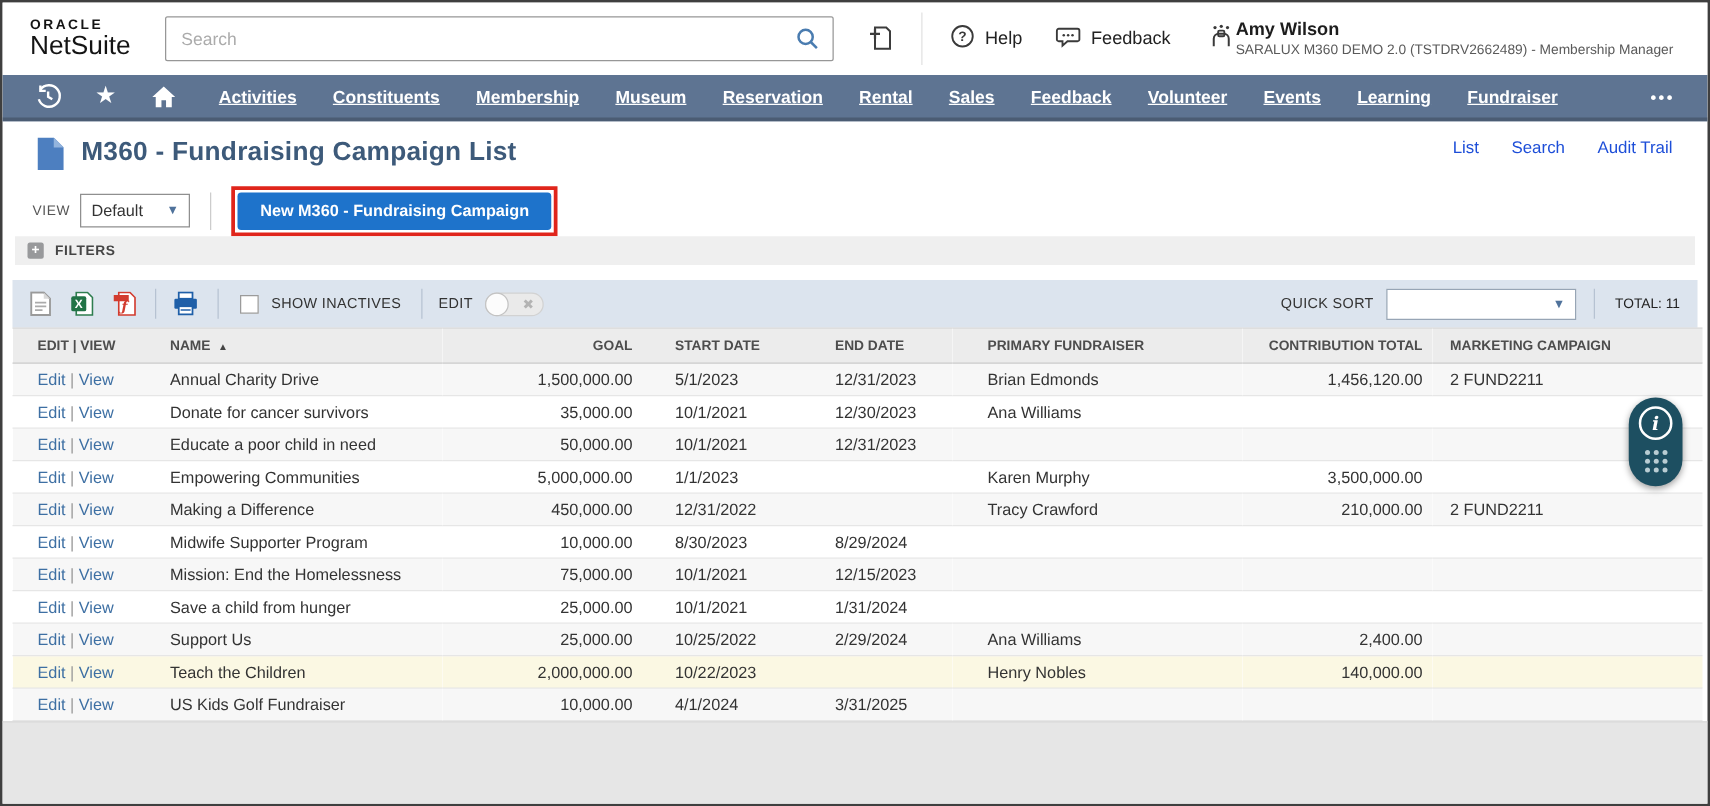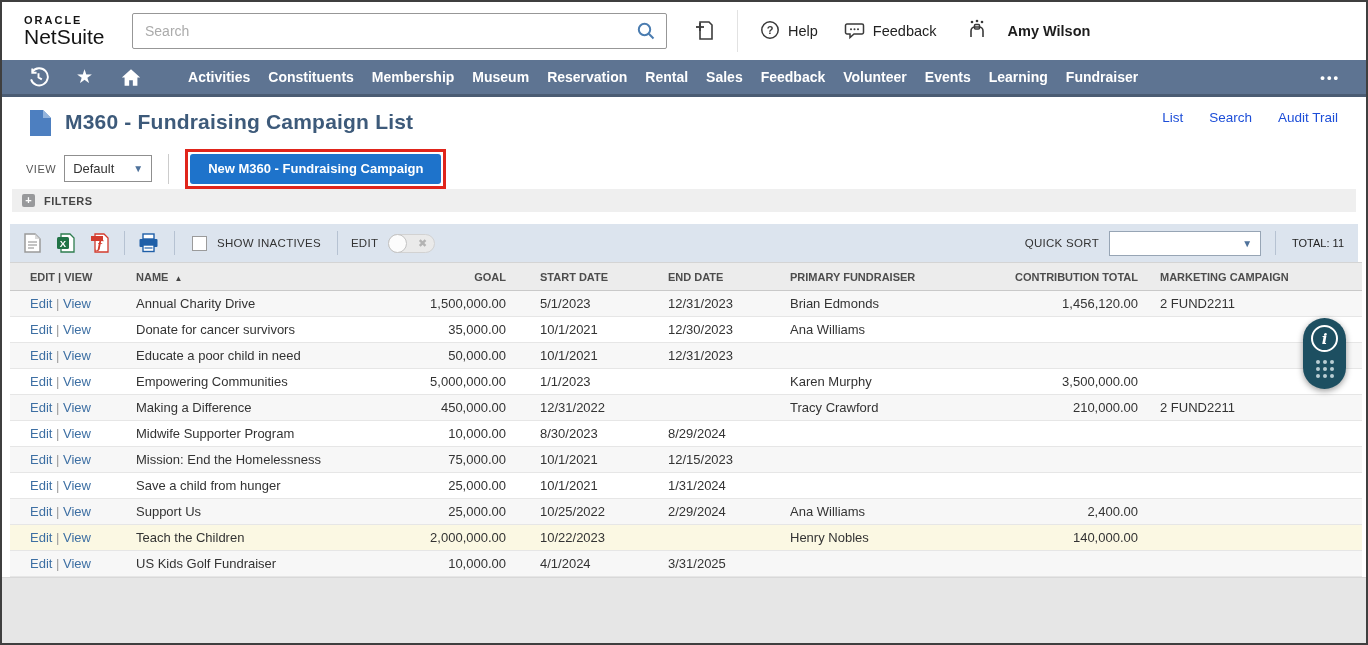--- a/index.html
+++ b/index.html
@@ -16,30 +16,30 @@
   .searchbox { margin-left:14px; width:535px; height:36px; border:1px solid #979797; border-radius:2px;
                display:flex; align-items:center; background:#fff; }
   .searchbox input { flex:1; border:none; outline:none; font-size:14px; padding:0 12px; color:#333;
                      font-family:inherit; background:transparent; }
   .searchbox input::placeholder { color:#ababab; }
   .search-btn { width:40px; height:100%; display:flex; align-items:center; justify-content:center; cursor:pointer; }
   .hdr-ico { display:flex; align-items:center; justify-content:center; cursor:pointer; }
   .quickadd { margin-left:26px; }
   .hdr-div { width:1px; height:42px; background:#e2e2e2; margin:0 22px; }
   .hitem { display:flex; align-items:center; gap:8px; font-size:14.5px; color:#222; cursor:pointer; margin-right:26px; }
-  .user { display:flex; align-items:center; gap:19px; cursor:pointer; margin-left:2px; }
+  .user { display:flex; align-items:flex-end; gap:0; cursor:pointer; margin-left:2px; }
   .uname { font-size:14.5px; font-weight:700; color:#1d1d1d; }
   .urole { font-size:11px; color:#5a5a5a; margin-top:2px; white-space:nowrap; }
 
   
   .navbar { height:37px; background:var(--nav-blue,#5e7492); border-bottom:3px solid var(--nav-border,#4b5c73);
             display:flex; align-items:center; padding:0 26px; flex:none; color:#fff; }
   .nav-ico { margin-right:27px; display:flex; align-items:center; cursor:pointer; }
   .nav-star { font-size:19px; line-height:1; margin-top:-2px; }
-  #nav-items { display:flex; align-items:center; gap:18px; margin-left:19px; }
+  #nav-items { display:flex; align-items:center; gap:29px; margin-left:6px;text-decoration:underline; }
   .nav-item { font-size:14px; font-weight:600; cursor:pointer; white-space:nowrap; }
   .nav-more { margin-left:auto; font-size:13px; font-weight:700; letter-spacing:2px; cursor:pointer; }
 
   
   .titlebar { display:flex; padding:13px 28px 5px 28px; height:48px; flex:none; }
   .doc-icon { margin-right:14px; display:flex; }
   .page-title { font-size:21px; font-weight:700; color:var(--title-color,#3d5a7a); letter-spacing:.2px; }
   #title-links { margin-left:auto; display:flex; gap:26px; }
   .title-link { font-size:13.5px; color:#1d4ed8; cursor:pointer; }
 
@@ -168,20 +168,21 @@
         <svg width="24" height="24" viewBox="0 0 24 24">
             <circle cx="7" cy="5" r="1.3" fill="#3a3a3a"></circle>
             <circle cx="12" cy="4" r="1.3" fill="#3a3a3a"></circle>
             <circle cx="17" cy="5" r="1.3" fill="#3a3a3a"></circle>
             <rect x="9.5" y="7.5" width="5" height="4.5" rx="1" fill="none" stroke="#3a3a3a" stroke-width="1.5"></rect>
             <path d="M6 20 v-6 a4 4 0 0 1 4-4 h4 a4 4 0 0 1 4 4 v6" fill="none" stroke="#3a3a3a" stroke-width="1.6"></path>
           </svg>
       </span>
       <div>
         <div class="uname">Amy Wilson</div>
+        <div class="urole">SARALUX M360 DEMO 2.0 (TSTDRV2662489) - Membership Manager</div>
       </div>
     </div>
   </header>
 
   <nav class="navbar">
     <span class="nav-ico">
       <svg width="21" height="21" viewBox="0 0 22 22">
           <path d="M4.5 5 A9 9 0 1 1 3.2 13" fill="none" stroke="#fff" stroke-width="2"></path>
           <path d="M4.5 1.5 v4.5 h4.5" fill="none" stroke="#fff" stroke-width="2"></path>
           <path d="M11 6.5 V 11 l3.5 2" fill="none" stroke="#fff" stroke-width="2"></path>

